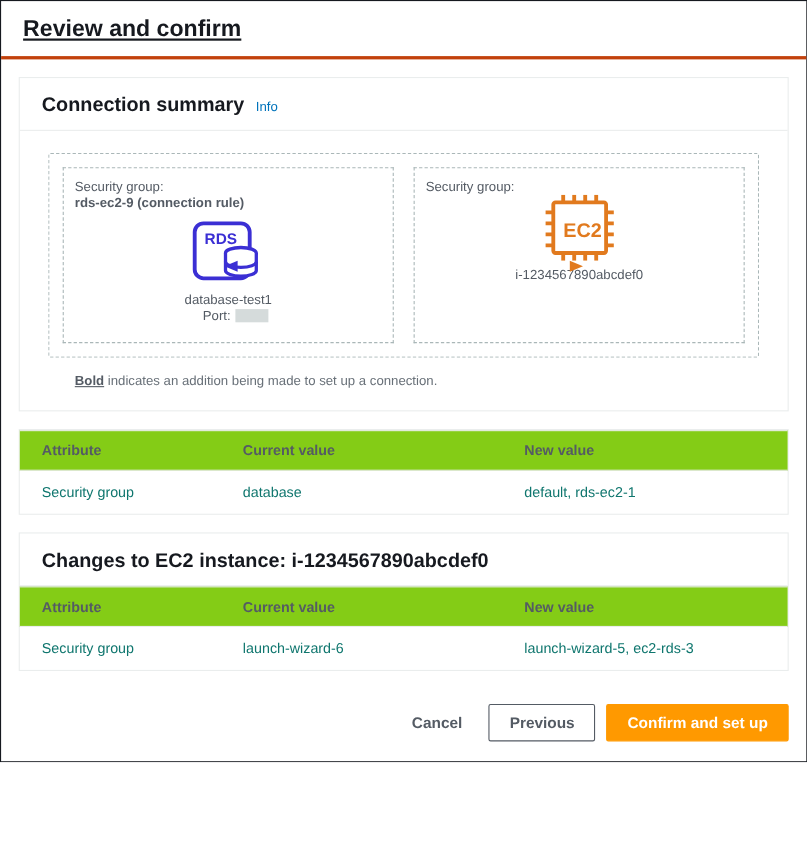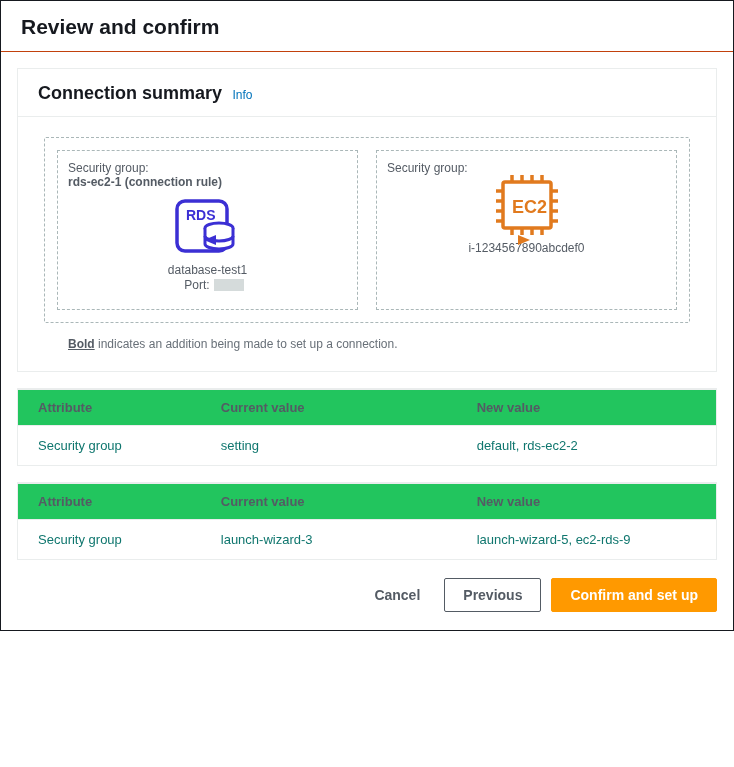--- a/index.html
+++ b/index.html
@@ -8,29 +8,30 @@
       background: #fff;
       width: 734px;
       color: #16191f;
     }
     .modal {
       border: 1px solid #16191f;
       background: #fff;
     }
     .modal-header {
       padding: 14px 20px 12px;
-      border-bottom: 1px solid #c2410c;
+      border-bottom: 3px solid #c2410c;
+      text-decoration: underline;
     }
     .modal-title {
       font-size: 21px;
       font-weight: 700;
       color: #16191f;
     }
     .section {
-      margin: 16px 16px 0;
+      margin: 16px 16px 12px;
       border: 1px solid #eaeded;
       background: #fff;
     }
     .section-header {
       padding: 14px 20px 12px;
       border-bottom: 1px solid #eaeded;
     }
     .section-title {
       font-size: 18px;
       font-weight: 700;
@@ -124,21 +125,21 @@
       color: #687078;
       margin-top: 14px;
       padding-left: 30px;
     }
     .note b { color: #545b64; text-decoration: underline; }
 
     .tbl-header {
       display: grid;
       grid-template-columns: 1fr 1.4fr 1.2fr;
       padding: 10px 20px;
-      background: #22c55e;
+      background: #84cc16;
       border-bottom: 1px solid #eaeded;
       border-top: 1px solid #eaeded;
       font-size: 13px;
       color: #545b64;
       font-weight: 700;
     }
     .tbl-row {
       display: grid;
       grid-template-columns: 1fr 1.4fr 1.2fr;
       padding: 12px 20px;
@@ -196,21 +197,21 @@
       <h2 class="section-title">Connection summary</h2>
       <span class="info-link">Info</span>
     </div>
     <div class="summary-body">
 
       <div class="vpc-box">
         <div class="sg-row">
 
           <div class="sg-box">
             <div class="sg-label1">Security group:</div>
-            <div class="sg-label2">rds-ec2-1 (connection rule)</div>
+            <div class="sg-label2">rds-ec2-9 (connection rule)</div>
             <div class="icon-area">
               <svg class="rds-icon" viewBox="0 0 70 60">
                 <rect x="4" y="4" width="50" height="50" rx="8" fill="none" stroke="#3b2fd4" stroke-width="3.5"></rect>
                 <text x="13" y="23" font-size="14" font-weight="bold" fill="#3b2fd4">RDS</text>
                 <ellipse cx="46" cy="31" rx="14" ry="5" fill="#fff" stroke="#3b2fd4" stroke-width="3"></ellipse>
                 <path d="M32 31 v16 a14 5 0 0 0 28 0 v-16" fill="#fff" stroke="#3b2fd4" stroke-width="3"></path>
                 <path d="M32 39 a14 5 0 0 0 28 0" fill="none" stroke="#3b2fd4" stroke-width="3"></path>
               </svg>
               <div class="resource-name">database-test1</div>
               <div class="port-row">
@@ -272,35 +273,38 @@
   </div>
 
   <div class="section">
     <div class="tbl-header">
       <div>Attribute</div>
       <div>Current value</div>
       <div>New value</div>
     </div>
     <div class="tbl-row">
       <div>Security group</div>
-      <div>setting</div>
-      <div>default, rds-ec2-2</div>
+      <div>database</div>
+      <div>default, rds-ec2-1</div>
     </div>
   </div>
 
   <div class="section">
+    <div class="section-header">
+      <h2 class="section-title">Changes to EC2 instance: i-1234567890abcdef0</h2>
+    </div>
     <div class="tbl-header">
       <div>Attribute</div>
       <div>Current value</div>
       <div>New value</div>
     </div>
     <div class="tbl-row">
       <div>Security group</div>
-      <div>launch-wizard-3</div>
-      <div>launch-wizard-5, ec2-rds-9</div>
+      <div>launch-wizard-6</div>
+      <div>launch-wizard-5, ec2-rds-3</div>
     </div>
   </div>
 
   <div class="footer">
     <button class="btn-link">Cancel</button>
     <button class="btn-normal">Previous</button>
     <button class="btn-primary">Confirm and set up</button>
   </div>
 </div>
 

